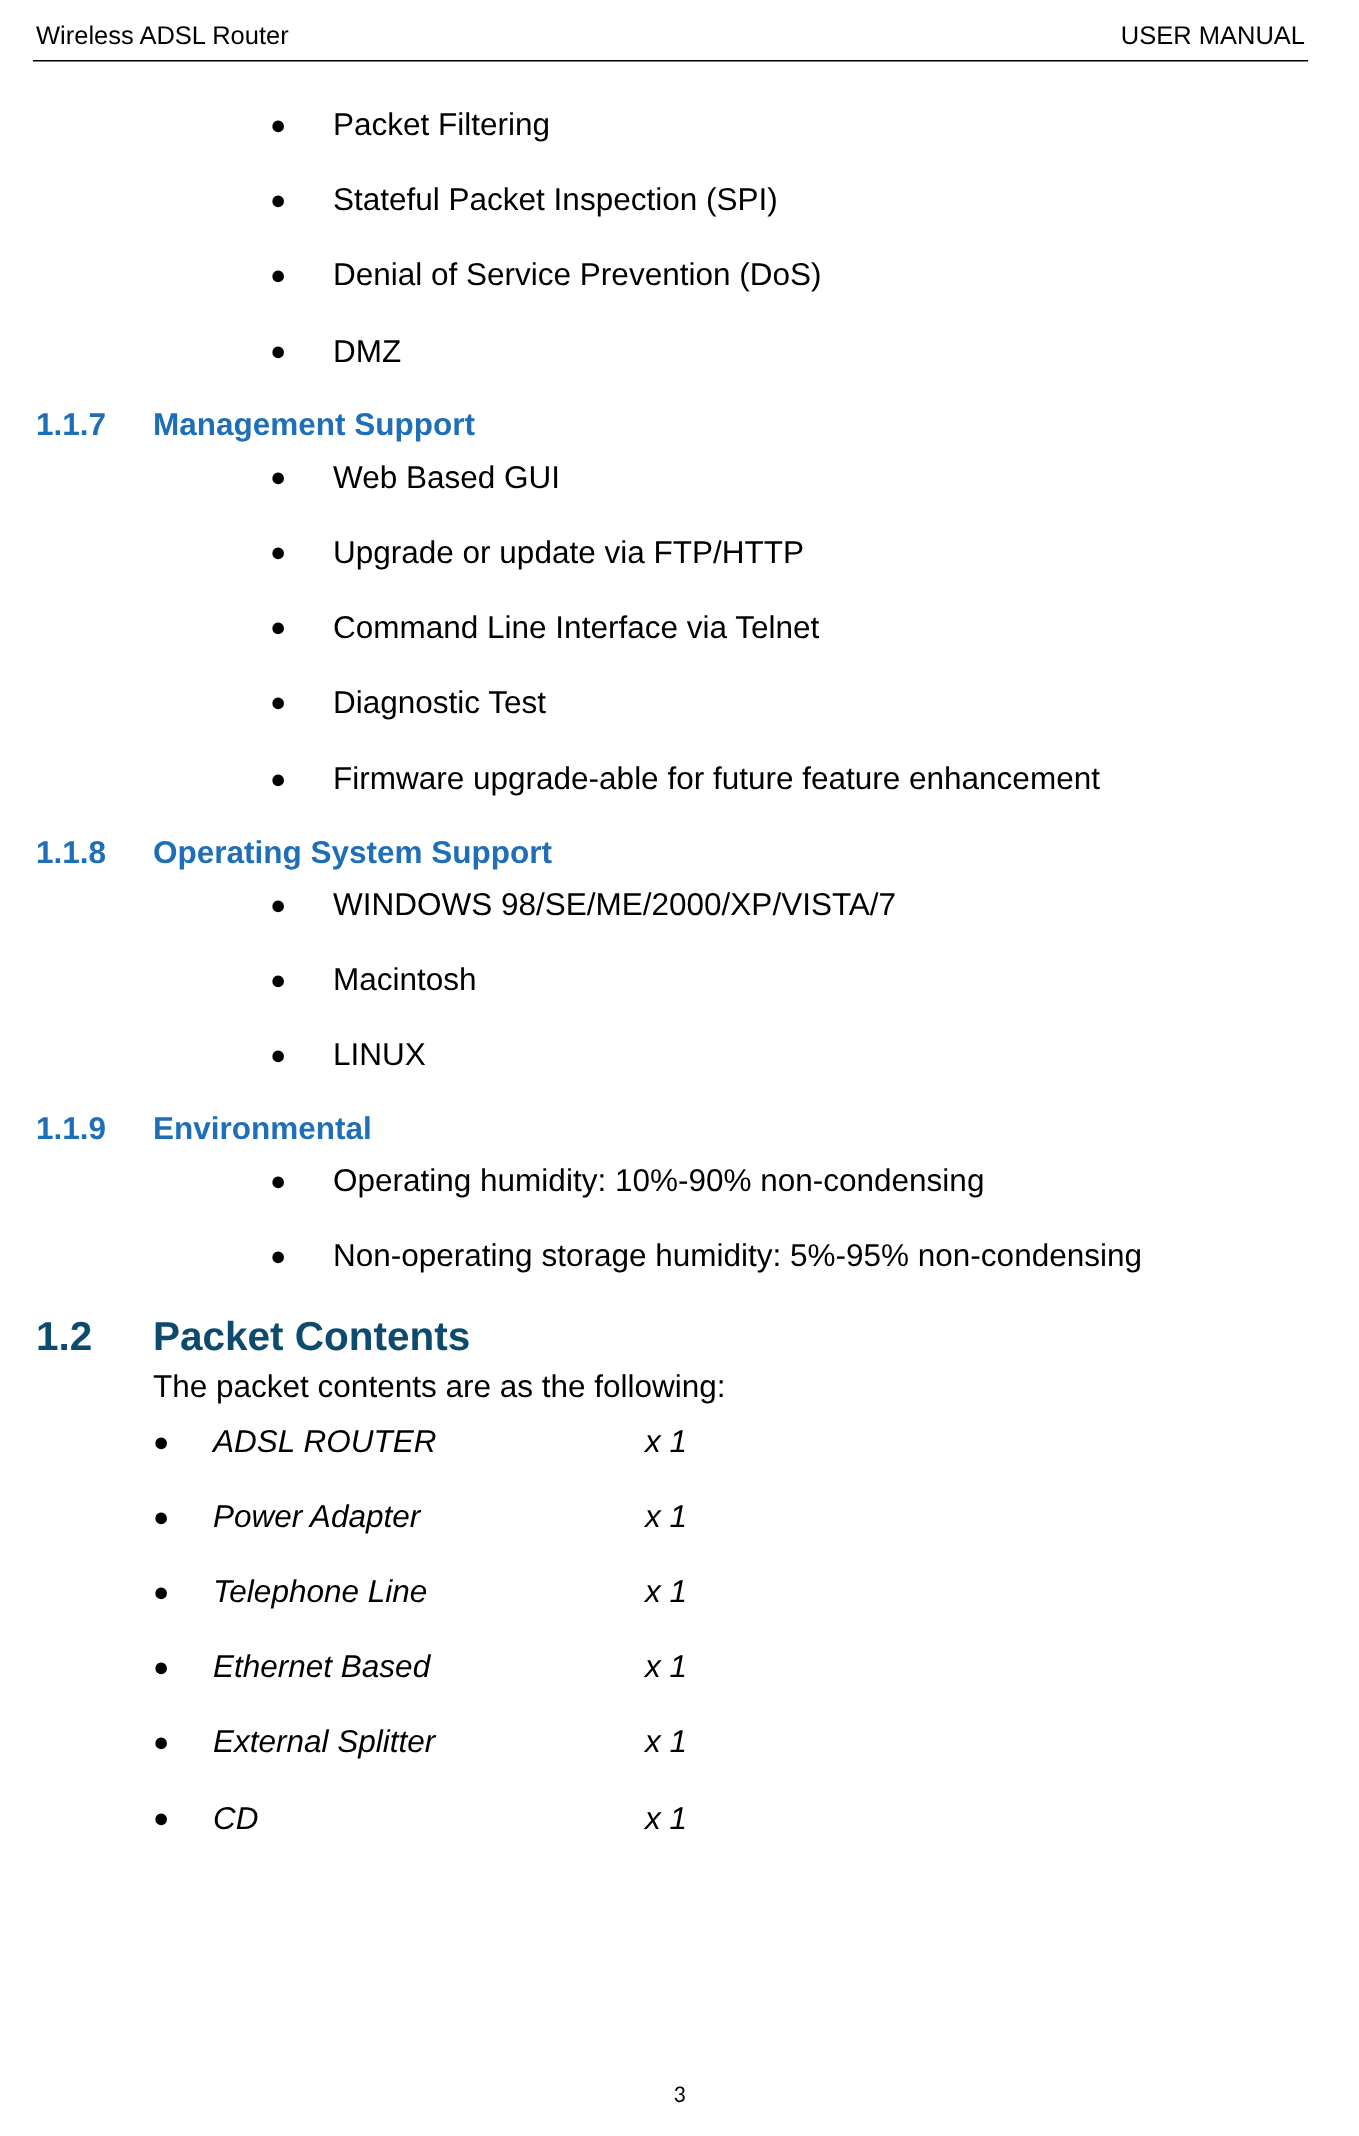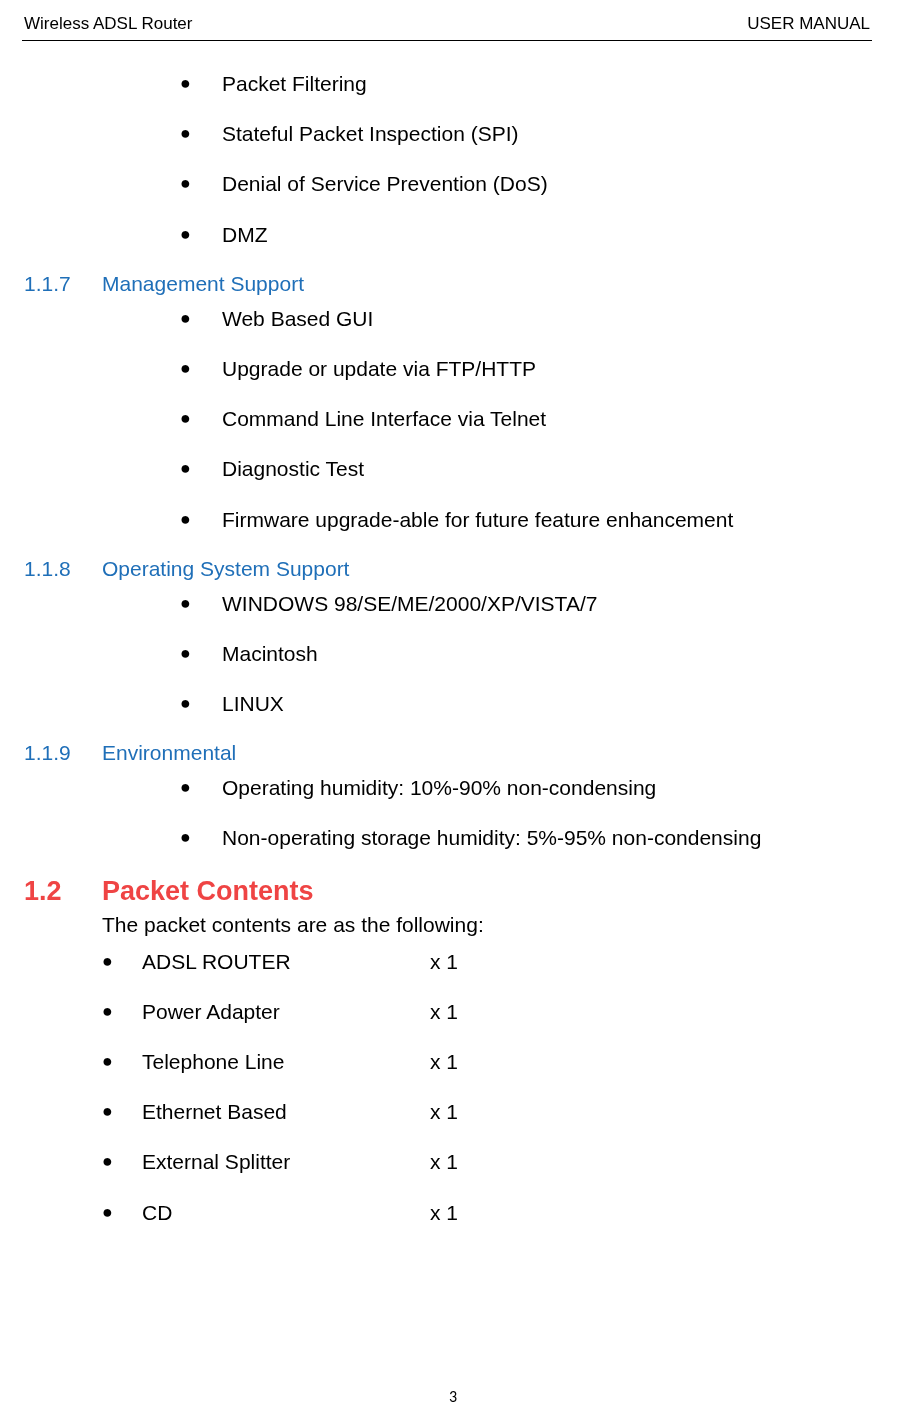--- a/index.html
+++ b/index.html
@@ -36,42 +36,43 @@
     }
     .bullet-list li::before {
       content: "●";
       position: absolute;
       left: 0;
       top: 2px;
       font-size: 18px;
     }
     .heading3 {
       color: #1F6FB8;
-      font-weight: normal;
+      font-weight: bold;
       font-size: 21px;
       margin: 4px 0 10px 0;
       display: flex;
     }
     .heading3 .num { width: 80px; padding-left: 2px; }
     .heading2 {
-      color: #ef4444;
+      color: #0c4a6e;
       font-weight: bold;
       font-size: 27px;
       margin: 6px 0 6px 0;
       display: flex;
     }
     .heading2 .num { width: 80px; padding-left: 2px; }
     .intro {
       font-size: 21px;
       padding-left: 80px;
       margin-bottom: 12px;
     }
     .contents-list {
       list-style: none;
       padding-left: 80px;
+      font-style: italic;
     }
     .contents-list li {
       position: relative;
       font-size: 21px;
       line-height: 1.2;
       margin-bottom: 25px;
       padding-left: 40px;
       display: flex;
     }
     .contents-list li::before {

